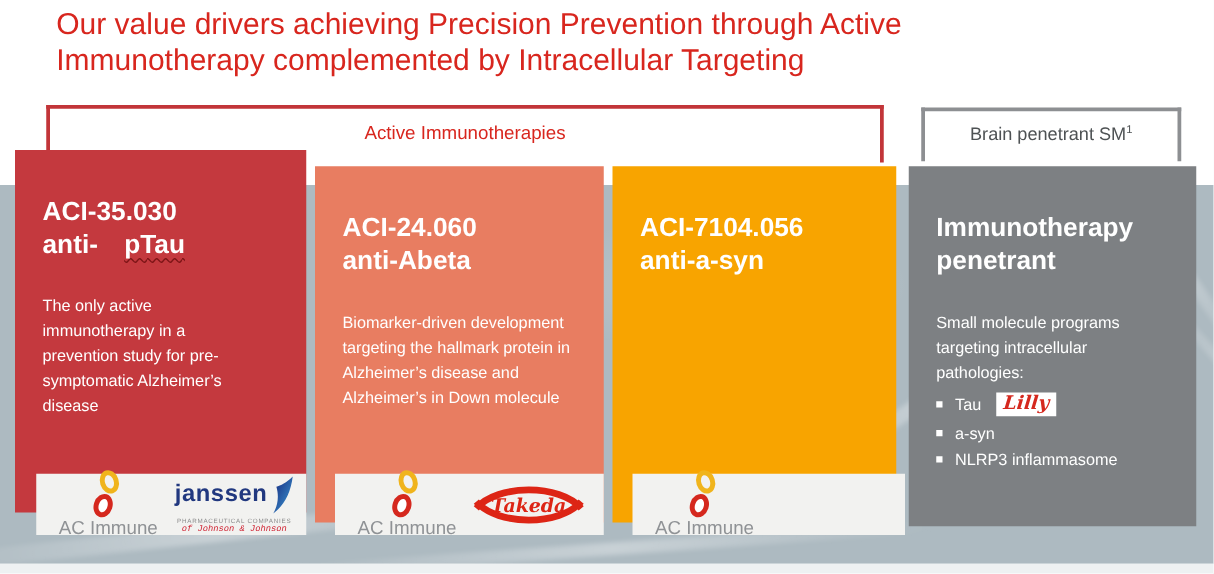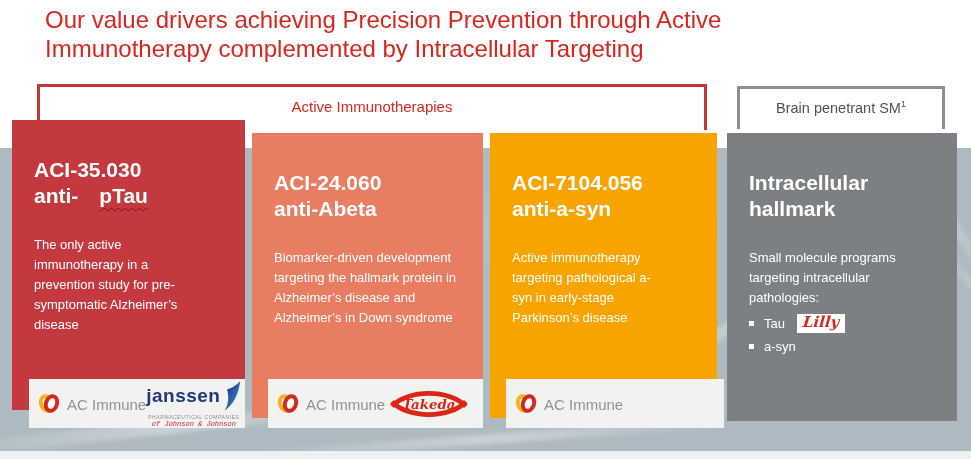--- a/index.html
+++ b/index.html
@@ -57,21 +57,21 @@
 
   
   .strip { position:absolute; top:379px; height:49px; background:var(--strip_bg);
            display:flex; align-items:center; justify-content:space-between;
            padding:0 10px; z-index:5; }
   .strip.s1 { left:29px;  width:216px; }
   .strip.s2 { left:268px; width:215px; }
   .strip.s3 { left:506px; width:218px; justify-content:flex-start; }
 
   
-  .ac-logo { display:flex; align-items:flex-end; }
+  .ac-logo { display:flex; align-items:center;flex-direction:column; }
   .ring { display:inline-block; width:15px; height:19px; border-radius:50%; }
   .ring.y { border:4px solid #f0b41c; transform:rotate(-18deg); margin-right:-10px; }
   .ring.r { border:4px solid #d5281e; transform:rotate(18deg); background:#ffffff; position:relative; z-index:1; }
   .ac-text { font-size:15px; color:#8f9295; margin-left:8px; white-space:nowrap; }
 
   
   .janssen { text-align:center; }
   .janssen-row { display:flex; align-items:flex-start; justify-content:center; }
   .janssen-text { font-size:19px; font-weight:700; color:#21387f; letter-spacing:.5px; line-height:1;
                   margin-top:6px; }
@@ -117,46 +117,49 @@
       <span class="line"><span>anti-</span><span class="squiggle">pTau</span></span>
     </h2>
     <p class="desc">The only active immunotherapy in a prevention study for pre-symptomatic Alzheimer’s disease</p>
   </div>
 
   <div class="card c2">
     <h2>
       <span class="line">ACI-24.060</span>
       <span class="line">anti-Abeta</span>
     </h2>
-    <p class="desc">Biomarker-driven development targeting the hallmark protein in Alzheimer’s disease and Alzheimer’s in Down syndrome</p>
+    <p class="desc">Biomarker-driven development targeting the hallmark protein in Alzheimer’s disease and Alzheimer’s in Down molecule</p>
   </div>
 
   <div class="card c3">
     <h2>
       <span class="line">ACI-7104.056</span>
       <span class="line">anti-a-syn</span>
     </h2>
-    <p class="desc">Active immunotherapy targeting pathological a-syn in early-stage Parkinson’s disease</p>
   </div>
 
   <div class="card c4">
     <h2>
-      <span class="line">Intracellular</span>
-      <span class="line">hallmark</span>
+      <span class="line">Immunotherapy</span>
+      <span class="line">penetrant</span>
     </h2>
     <p class="desc">Small molecule programs targeting intracellular pathologies:</p>
     <ul class="bullets">
       <li>
         <span class="sq"></span>
         <span>Tau</span>
         <span class="lilly"><span class="lilly-text">Lilly</span></span>
       </li>
       <li>
         <span class="sq"></span>
         <span>a-syn</span>
+      </li>
+      <li>
+        <span class="sq"></span>
+        <span>NLRP3 inflammasome</span>
       </li>
     </ul>
   </div>
 
   <div class="strip s1">
     <span class="ac-logo">
       <span class="ring y"></span>
       <span class="ring r"></span>
       <span class="ac-text">AC Immune</span>
     </span>

